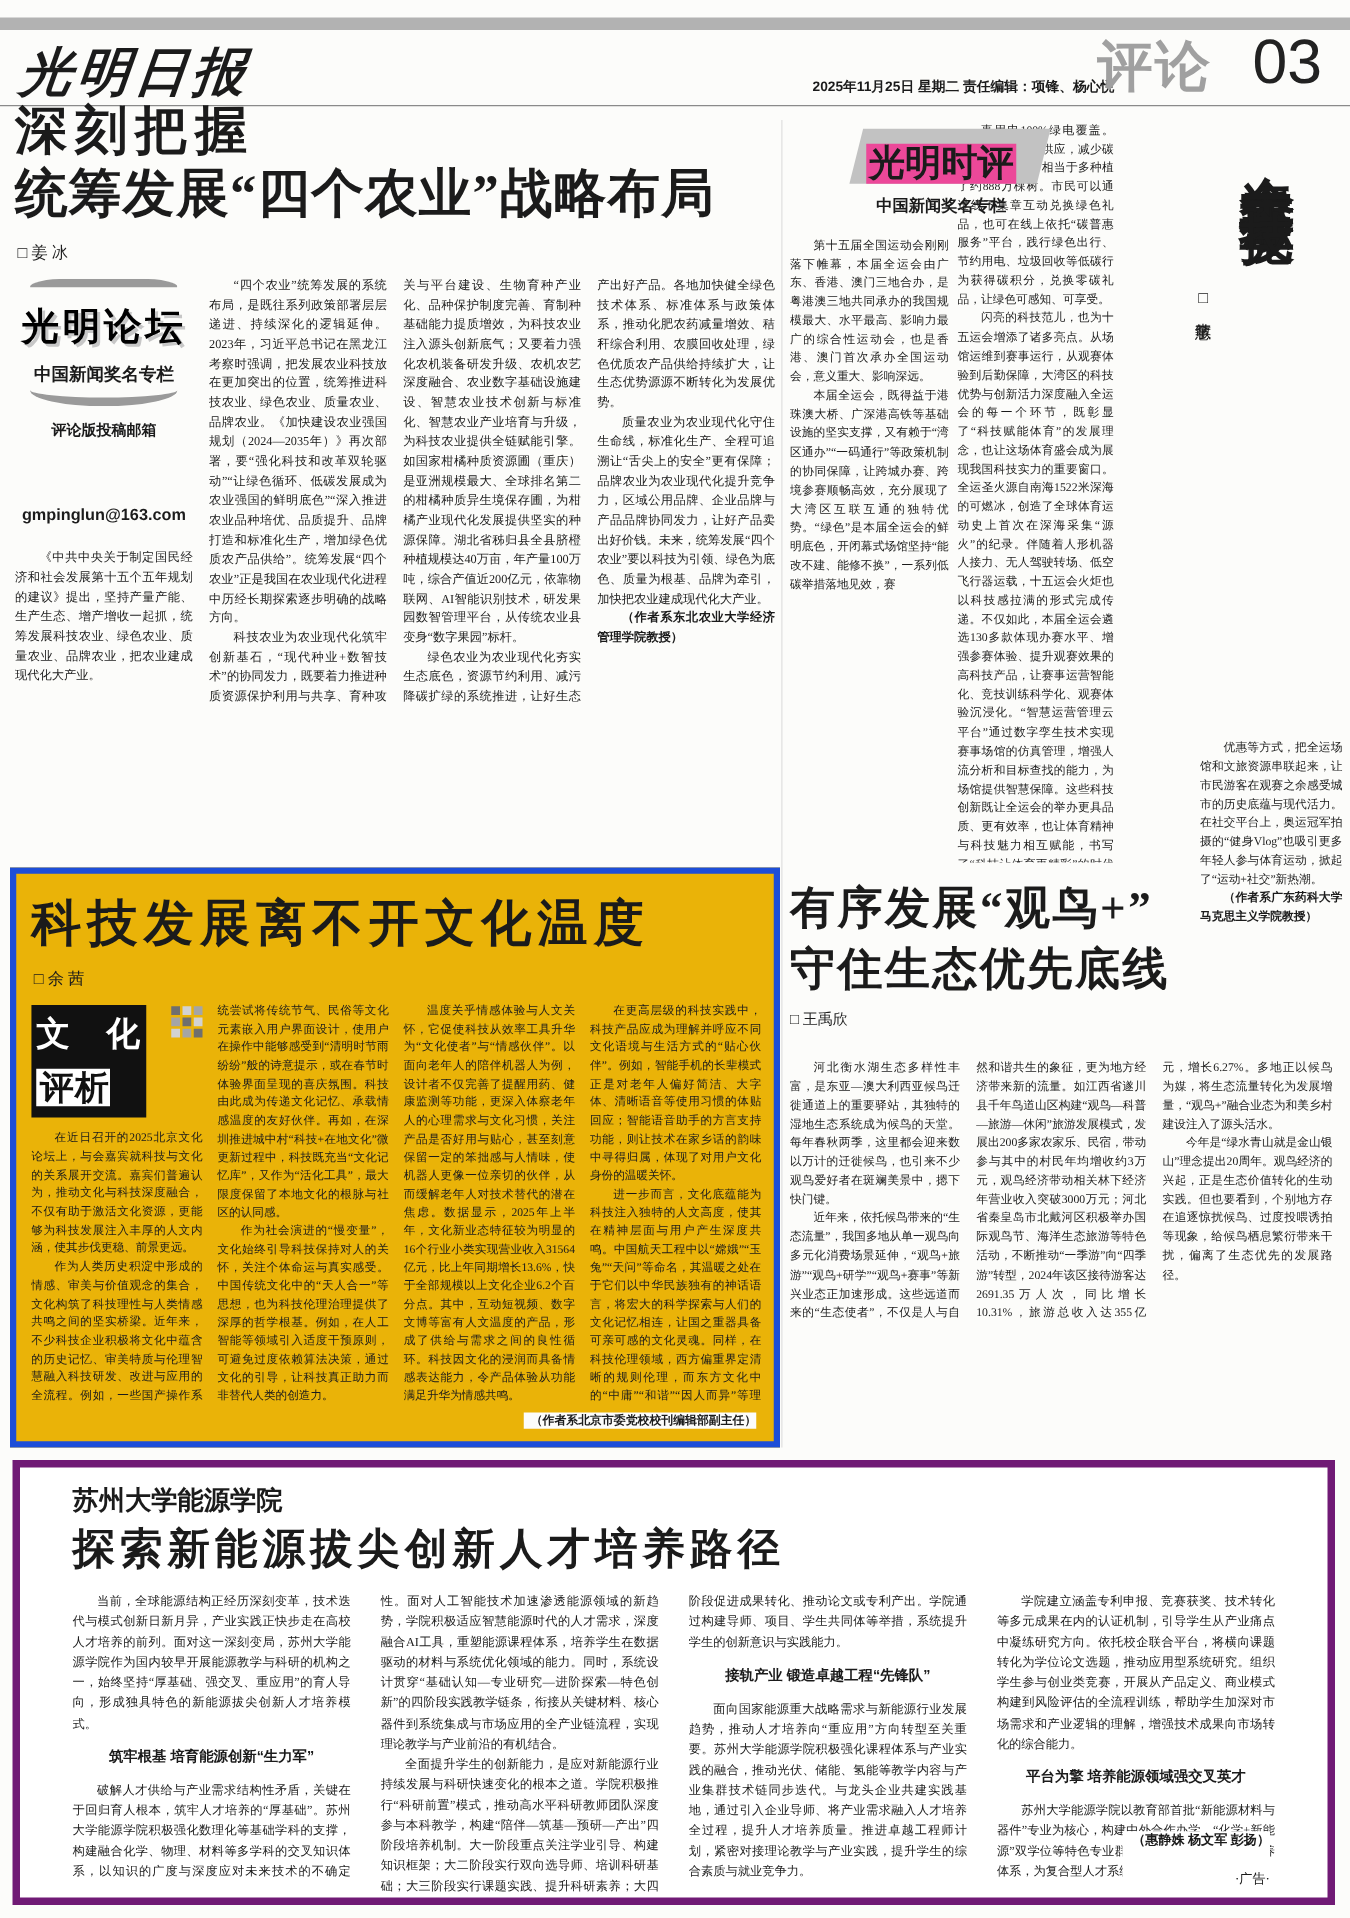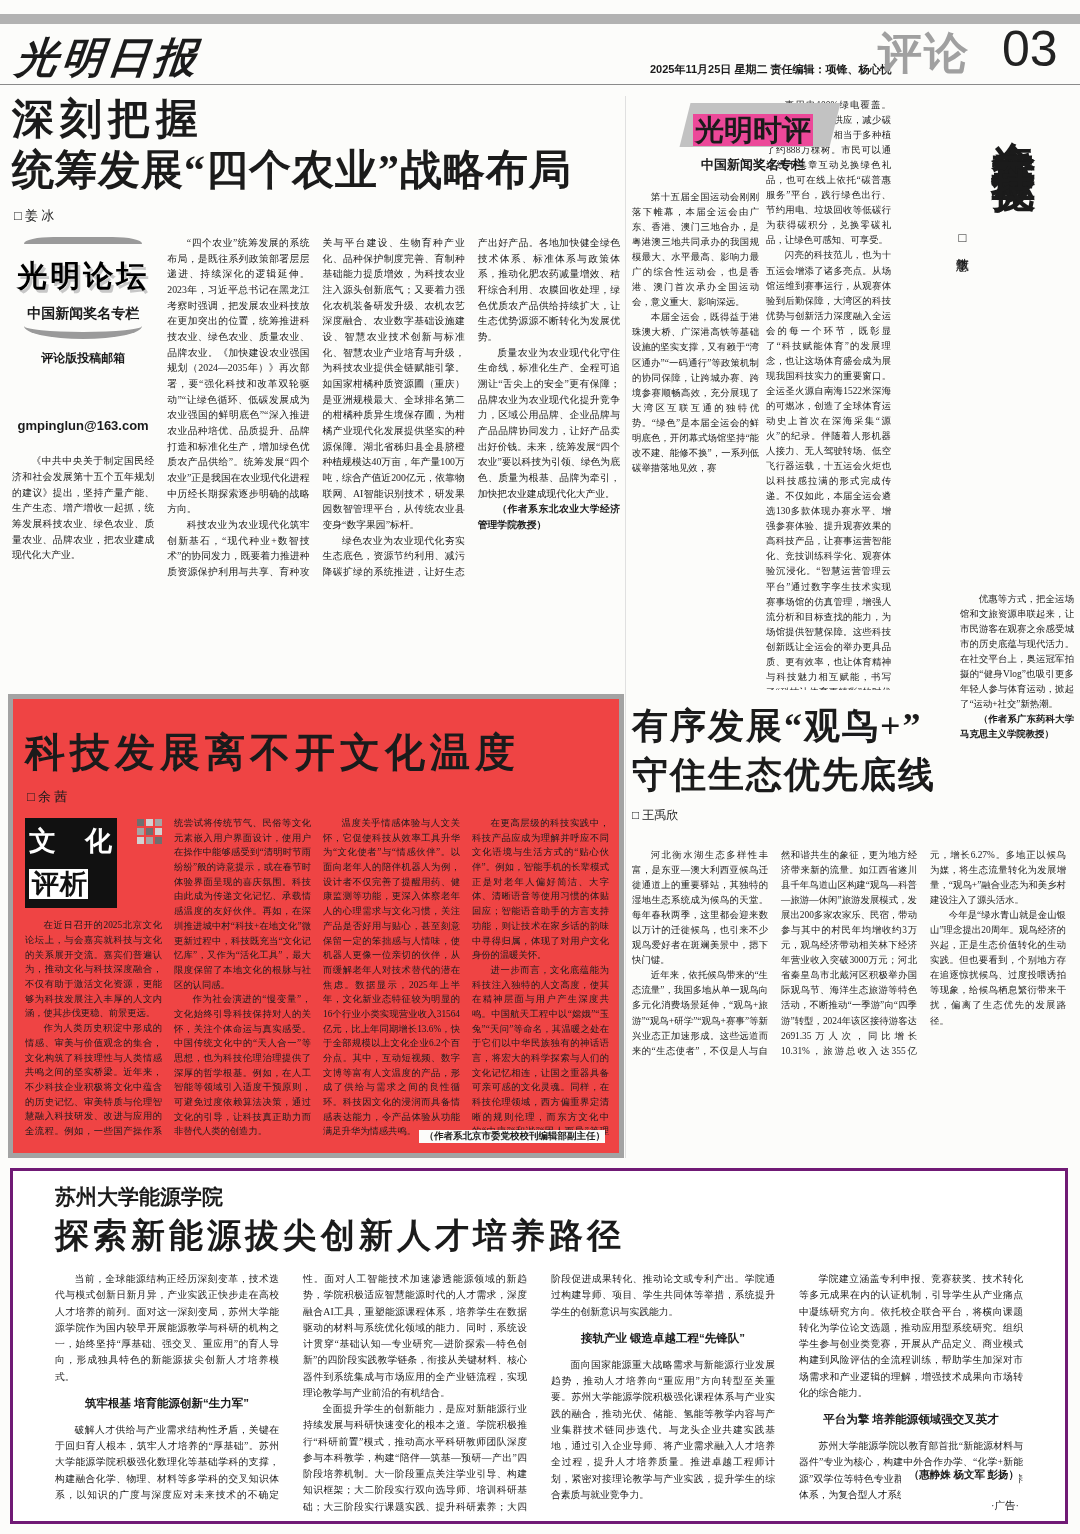--- a/index.html
+++ b/index.html
@@ -19,41 +19,41 @@
   .dateline { position:absolute; left:650px; top:62px; font-size:11px; font-weight:700;
               font-family:"Liberation Sans",sans-serif; }
   .section-name { position:absolute; left:878px; top:24px; font-size:44px; font-weight:900; color:#a0a0a0;
               font-family:"Liberation Sans",sans-serif; letter-spacing:2px; }
   .page-num { position:absolute; left:1002px; top:20px; font-size:50px; font-weight:400; color:#222;
               font-family:"Liberation Sans",sans-serif; }
   .header-rule { position:absolute; left:0; top:84px; width:1080px; border-top:1.5px solid #8a8a8a; }
   .vdiv { position:absolute; left:625px; top:96px; height:1062px; border-left:1px solid #e0e0e0; }
 
   
-  .art1 { position:absolute; left:12px; top:94px; width:608px; height:598px; }
+  .art1 { position:absolute; left:12px; top:80px; width:608px; height:598px; }
   .art1 .h1a { font-size:42px; font-weight:900; letter-spacing:6px; line-height:1.2; }
   .art1 .h1b { font-size:42px; font-weight:900; letter-spacing:1px; line-height:1.25; }
   .art1 .byline { font-size:13px; margin:10px 0 10px 2px; text-indent:0; }
   .cols4a { column-count:4; column-gap:13px; height:438px; overflow:hidden;
             font-size:9.8px; line-height:1.6; }
   .credit-inline { font-weight:700; }
 
   .forum-box { break-inside:avoid; text-align:center; padding:2px 2px 10px; margin-bottom:6px; }
   .arc { width:118px; height:13px; margin:0 auto 2px; border-top:7px solid #9a9a9a; border-radius:50% / 100%; }
   .arc.flip { border-top:none; border-bottom:7px solid #9a9a9a; border-radius:0 0 50% 50% / 0 0 100% 100%;
               margin:2px auto 6px; }
   .forum-title { font-size:30px; font-weight:900; color:#000000; letter-spacing:3px;
                  font-family:"Liberation Sans",sans-serif; text-shadow:2.5px 2.5px 0 #c7c7c7; }
   .forum-sub { font-size:14px; font-weight:900; font-family:"Liberation Sans",sans-serif; margin-top:2px; }
   .forum-mail-label { font-size:12px; font-weight:700; font-family:"Liberation Sans",sans-serif; margin-top:10px; }
   .forum-mail { font-size:13px; font-weight:700; font-family:"Liberation Sans",sans-serif;margin-top:48px; }
 
   
   .art2 { position:absolute; left:8px; top:694px; width:616px; height:464px;
-          border:5px solid #a3a3a3; padding:24px 10px 8px 12px; background:#ef4444; }
+          border:5px solid #1d4ed8; padding:10px 10px 8px 12px; background:#eab308; }
   .art2 .h2 { font-size:40px; font-weight:900; letter-spacing:5px; margin:2px 0 8px; }
   .art2 .byline { font-size:13px; margin:0 0 10px 2px; text-indent:0; }
   .cols4b { column-count:4; column-gap:12px; height:336px; overflow:hidden;
             font-size:9.3px; line-height:1.58; }
   .badge { break-inside:avoid; display:flex; align-items:flex-start; gap:20px; margin:2px 0 10px; }
   .badge-text { font-size:27px; font-weight:900; font-family:"Liberation Sans",sans-serif;
                 background:#111; color:#fff; padding:2px 4px 3px; letter-spacing:1px; }
   .badge-text .lt { background:#fff; color:#111; padding-left:3px; }
   .badge-pixels { display:grid; grid-template-columns:repeat(3,7px); grid-auto-rows:7px; gap:2px; margin-top:1px; }
   .badge-pixels i { display:block; }
@@ -81,21 +81,21 @@
 
   
   .birds-head { position:absolute; left:632px; top:702px; width:330px; }
   .birds-head .h2 { font-size:36px; font-weight:900; letter-spacing:2px; line-height:1.35; }
   .birds-head .byline { font-size:12px; margin-top:8px; text-indent:0; }
   .birds-cols { position:absolute; left:632px; top:848px; width:434px; height:310px; overflow:hidden;
                 column-count:3; column-gap:13px; font-size:9.4px; line-height:1.6; }
 
   
   .ad { position:absolute; left:10px; top:1168px; width:1058px; height:356px;
-        border:3px solid #701a75; padding:8px 42px 6px; background:#fff; }
+        border:6px solid #701a75; padding:8px 42px 6px; background:#fff; }
   .ad-kicker { font-size:21px; font-weight:900; font-family:"Liberation Sans",sans-serif; margin:4px 0 2px; }
   .ad-headline { font-size:34px; font-weight:900; letter-spacing:4px; margin:0 0 12px; }
   .ad-cols { column-count:4; column-gap:24px; height:246px; overflow:hidden;
              font-size:9.8px; line-height:1.66; }
   .ad-sub { text-align:center; font-weight:900; font-size:11.5px; margin:9px 0; text-indent:0;
             break-inside:avoid; font-family:"Liberation Sans",sans-serif; }
   .ad-tail { position:absolute; right:46px; bottom:8px; background:#fff; text-align:right;
              font-size:10.5px; padding-left:8px; }
   .ad-credit { font-weight:700; text-indent:0; text-align:right; }
   .ad-mark { text-indent:0; text-align:right; margin-top:17px; }

